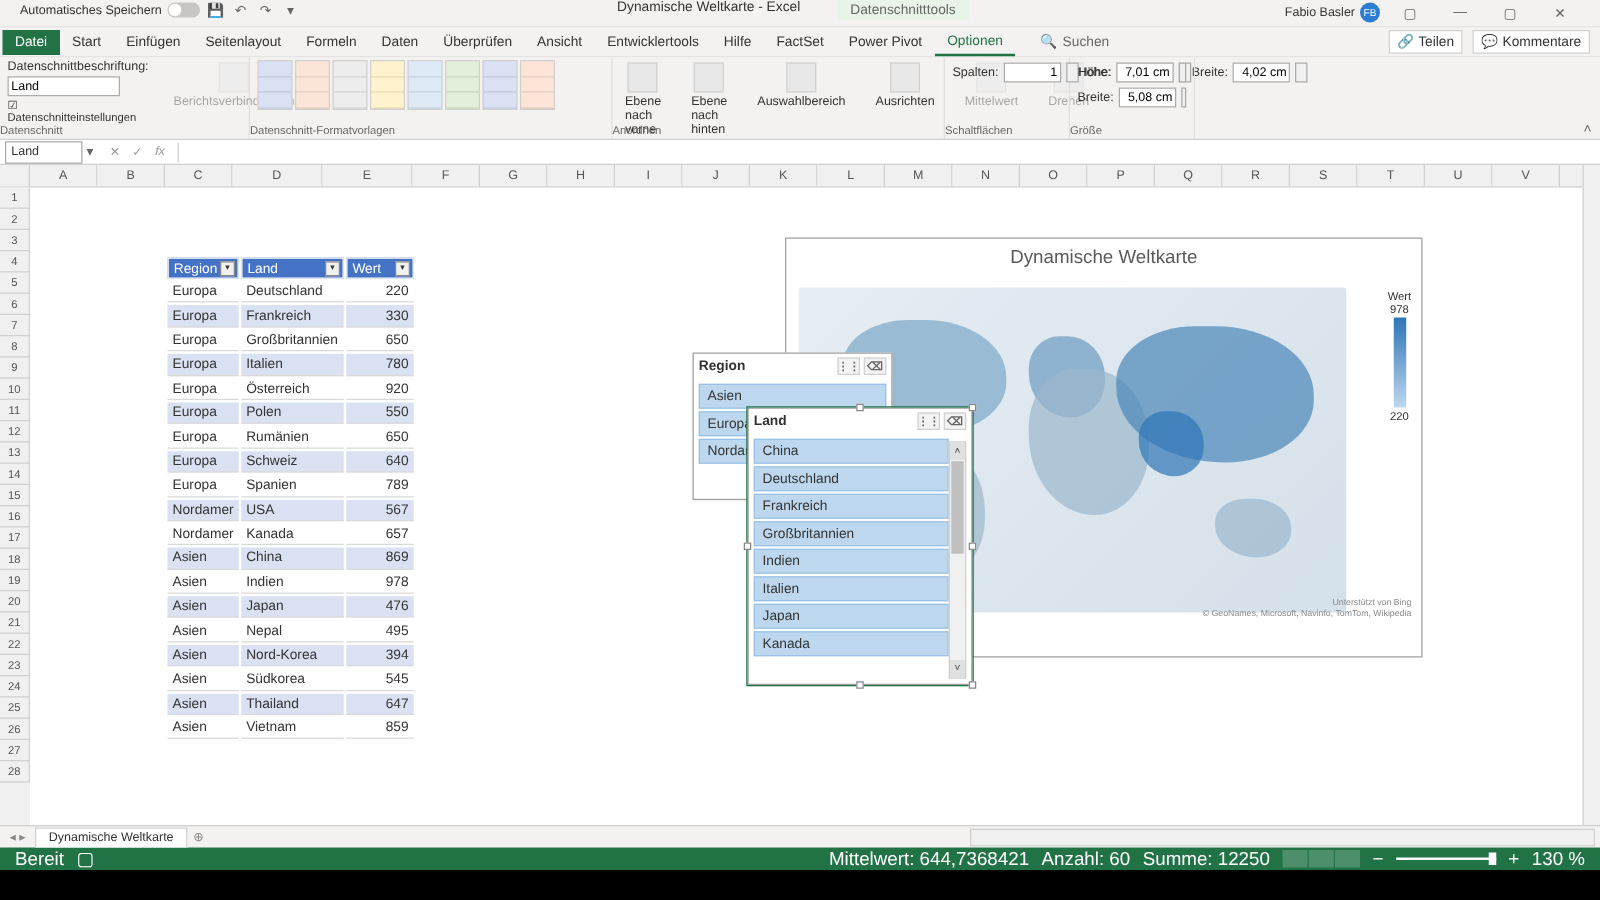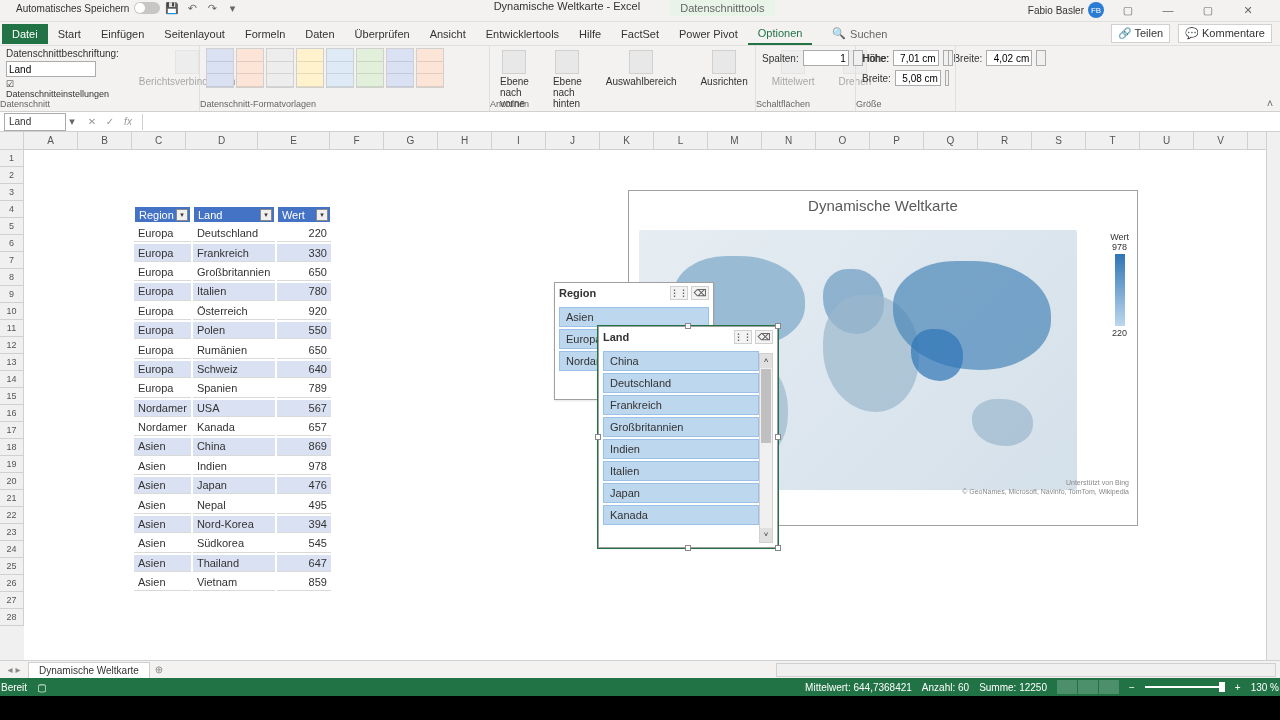--- a/index.html
+++ b/index.html
@@ -98,21 +98,21 @@
 .sel-handle { position: absolute; width: 6px; height: 6px; background: #fff; border: 1px solid #888; }
 
 
 .sheet-bar { height: 18px; background: #f3f2f1; display: flex; align-items: center; border-top: 1px solid #d0d0d0; font-size: 10px; }
 .sheet-nav { width: 28px; display: flex; justify-content: center; gap: 2px; color: #888; }
 .sheet-tab { padding: 2px 10px; background: #fff; border: 1px solid #d0d0d0; border-bottom: none; }
 .sheet-add { width: 18px; text-align: center; color: #888; cursor: pointer; }
 .hscroll { flex: 1; margin: 0 4px 0 auto; max-width: 500px; height: 14px; background: #f0f0f0; border: 1px solid #d0d0d0; position: relative; }
 
 
-.statusbar { height: 18px; background: #217346; color: #fff; display: flex; align-items: center; font-size: 10px; padding: 0 1px; }
+.statusbar { height: 18px; background: #217346; color: #fff; display: flex; align-items: center; font-size: 15px; padding: 0 12px; }
 .status-left { display: flex; gap: 10px; align-items: center; }
 .status-right { margin-left: auto; display: flex; align-items: center; gap: 10px; }
 .view-btns { display: flex; gap: 1px; }
 .view-btn { width: 20px; height: 14px; background: rgba(255,255,255,0.2); }
 .zoom-slider { width: 80px; height: 2px; background: #fff; position: relative; }
 .zoom-slider::after { content: ''; position: absolute; width: 6px; height: 10px; background: #fff; top: -4px; right: 0; }
 
 
 .blackbar { height: 24px; background: #000; }
 

